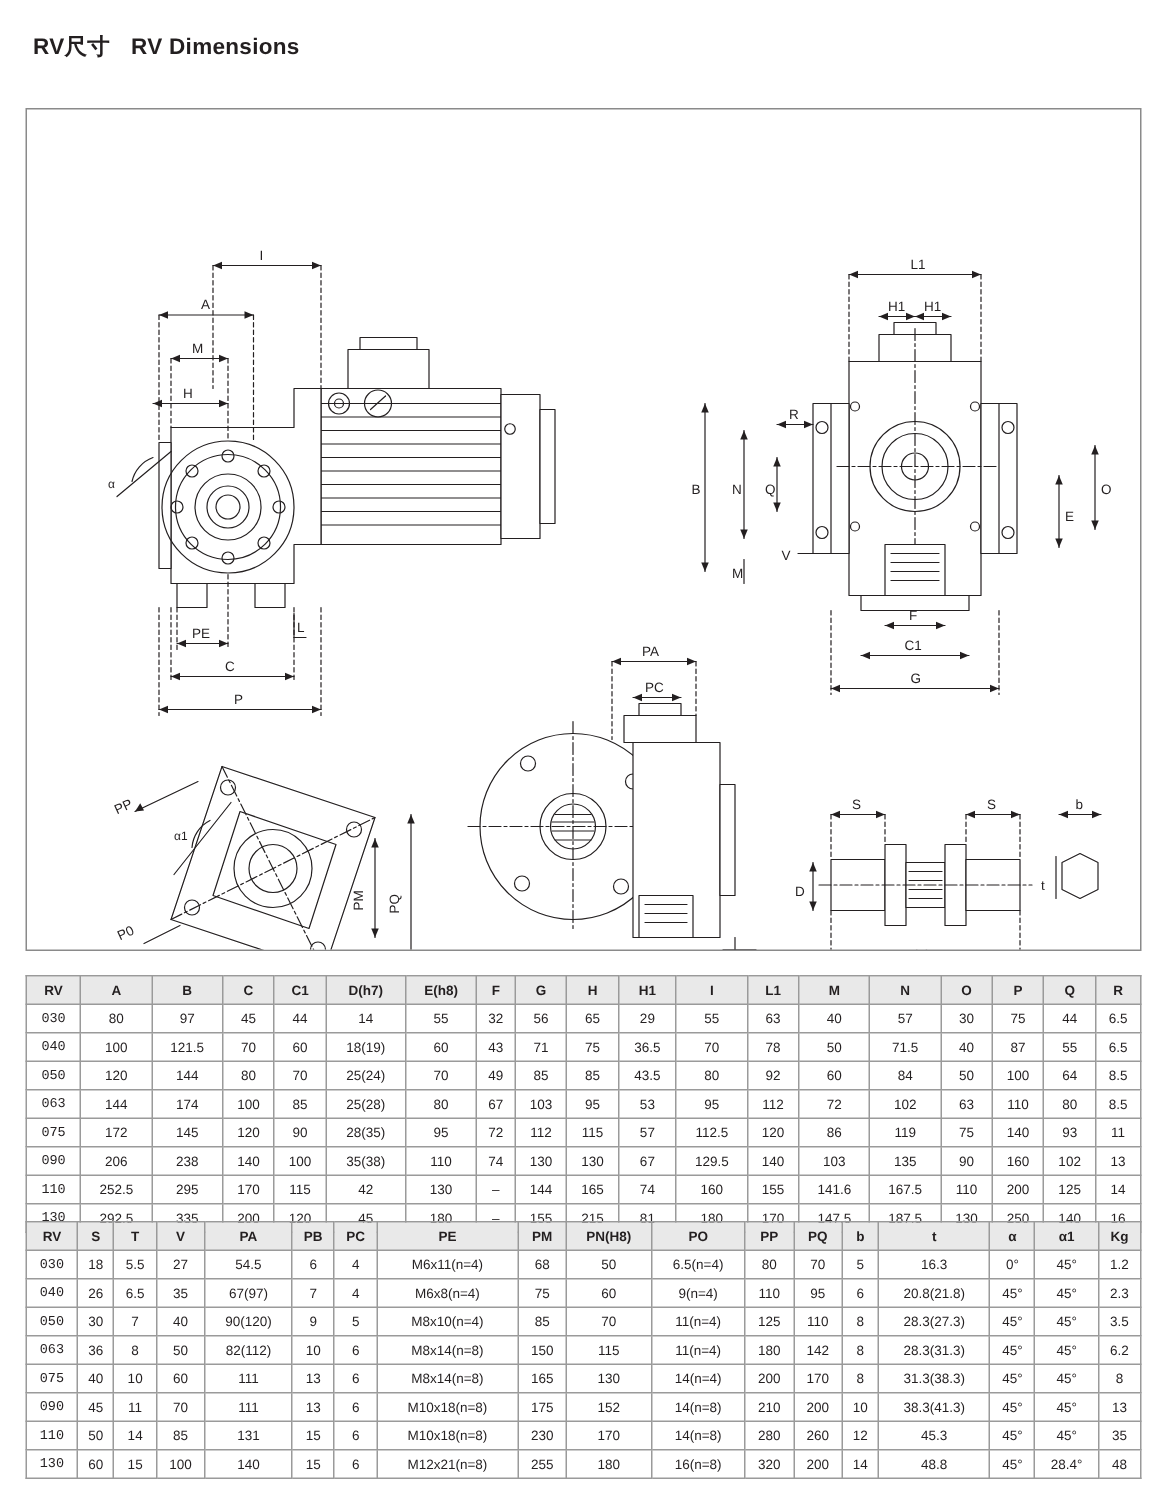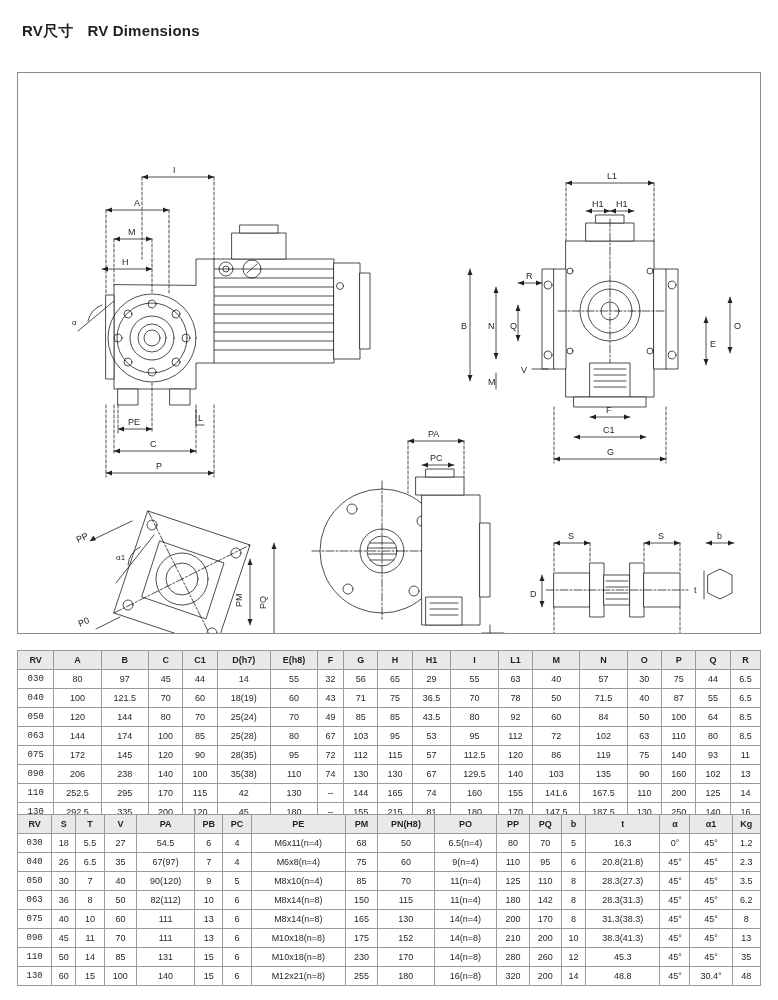--- a/index.html
+++ b/index.html
@@ -793,20 +793,20 @@
           <td>6</td>
           <td>M12x21(n=8)</td>
           <td>255</td>
           <td>180</td>
           <td>16(n=8)</td>
           <td>320</td>
           <td>200</td>
           <td>14</td>
           <td>48.8</td>
           <td>45°</td>
-          <td>30.4°</td>
+          <td>28.4°</td>
           <td>48</td>
         </tr>
       </tbody>
     </table>
   </div>
 
 </div>
 
 </body></html>

